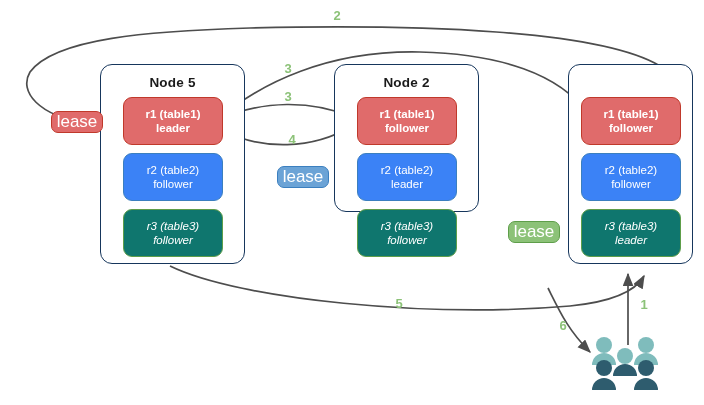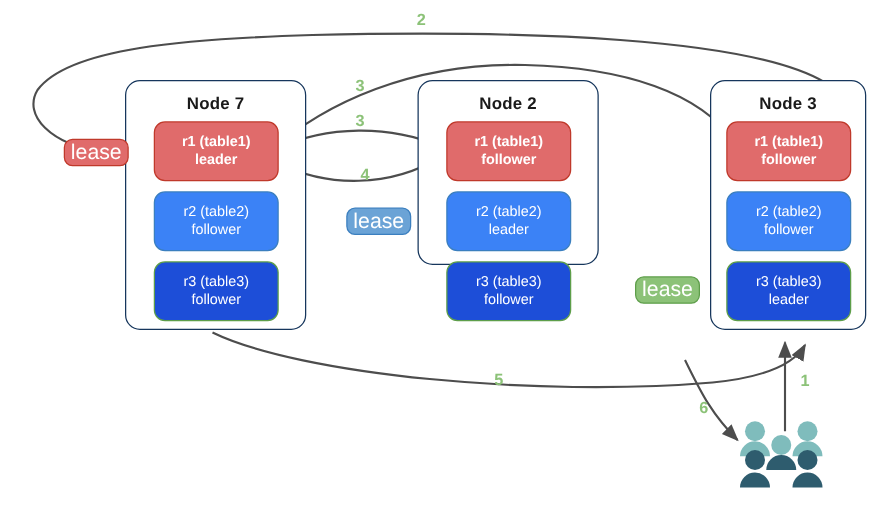--- a/index.html
+++ b/index.html
@@ -19,21 +19,21 @@
     font-size:13.5px;font-weight:bold;color:#1a1a1a;letter-spacing:.2px;
   }
   .replica{
     position:absolute;box-sizing:border-box;border-radius:9px;
     display:flex;flex-direction:column;align-items:center;justify-content:center;
     color:#ffffff;font-size:11.5px;line-height:14px;text-align:center;
   }
   .replica span{display:block;}
   .rep-red{background:#e06b6b;border:1.6px solid #c0392b;font-weight:bold;}
   .rep-blue{background:#3b82f6;border:1.6px solid #3b7fbf;}
-  .rep-green{background:#1d4ed8;border:1.6px solid #5e9e4a;}
+  .rep-green{background:#0f766e;border:1.6px solid #5e9e4a;font-style:italic;}
   .lease{
     position:absolute;box-sizing:border-box;border-radius:7px;
     display:flex;align-items:center;justify-content:center;
     color:#ffffff;font-size:17px;
   }
   .lease-red{background:#e06b6b;border:1.6px solid #c0392b;}
   .lease-blue{background:#6ba3d6;border:1.6px solid #3b7fbf;}
   .lease-green{background:#8cc278;border:1.6px solid #5e9e4a;}
   .step-label{
     position:absolute;color:#8cc278;font-size:13px;font-weight:bold;
@@ -62,21 +62,21 @@
     <path d="M 352,126 C 312,150 262,150 224,131" fill="none" stroke="#4d4d4d" stroke-width="1.7" marker-end="url(#ah)"></path>
 
     <path d="M 170,266 C 240,300 430,318 570,306 C 610,302 635,292 644,276" fill="none" stroke="#4d4d4d" stroke-width="1.7" marker-end="url(#ah)"></path>
 
     <path d="M 628,345 L 628,274" fill="none" stroke="#4d4d4d" stroke-width="1.7" marker-end="url(#ah)"></path>
 
     <path d="M 548,288 C 560,312 568,330 590,352" fill="none" stroke="#4d4d4d" stroke-width="1.7" marker-end="url(#ah)"></path>
   </svg>
 
   <div class="node-box" style="left:100px;top:64px;width:145px;height:200px;">
-    <div class="node-title">Node 7</div>
+    <div class="node-title">Node 5</div>
     <div class="replica rep-red" style="left:22px;top:32px;width:100px;height:48px;">
       <span>r1 (table1)</span>
       <span>leader</span>
     </div>
     <div class="replica rep-blue" style="left:22px;top:88px;width:100px;height:48px;">
       <span>r2 (table2)</span>
       <span>follower</span>
     </div>
     <div class="replica rep-green" style="left:22px;top:144px;width:100px;height:48px;">
       <span>r3 (table3)</span>
@@ -94,21 +94,20 @@
       <span>r2 (table2)</span>
       <span>leader</span>
     </div>
     <div class="replica rep-green" style="left:22px;top:144px;width:100px;height:48px;">
       <span>r3 (table3)</span>
       <span>follower</span>
     </div>
   </div>
 
   <div class="node-box" style="left:568px;top:64px;width:125px;height:200px;">
-    <div class="node-title">Node 3</div>
     <div class="replica rep-red" style="left:12px;top:32px;width:100px;height:48px;">
       <span>r1 (table1)</span>
       <span>follower</span>
     </div>
     <div class="replica rep-blue" style="left:12px;top:88px;width:100px;height:48px;">
       <span>r2 (table2)</span>
       <span>follower</span>
     </div>
     <div class="replica rep-green" style="left:12px;top:144px;width:100px;height:48px;">
       <span>r3 (table3)</span>

